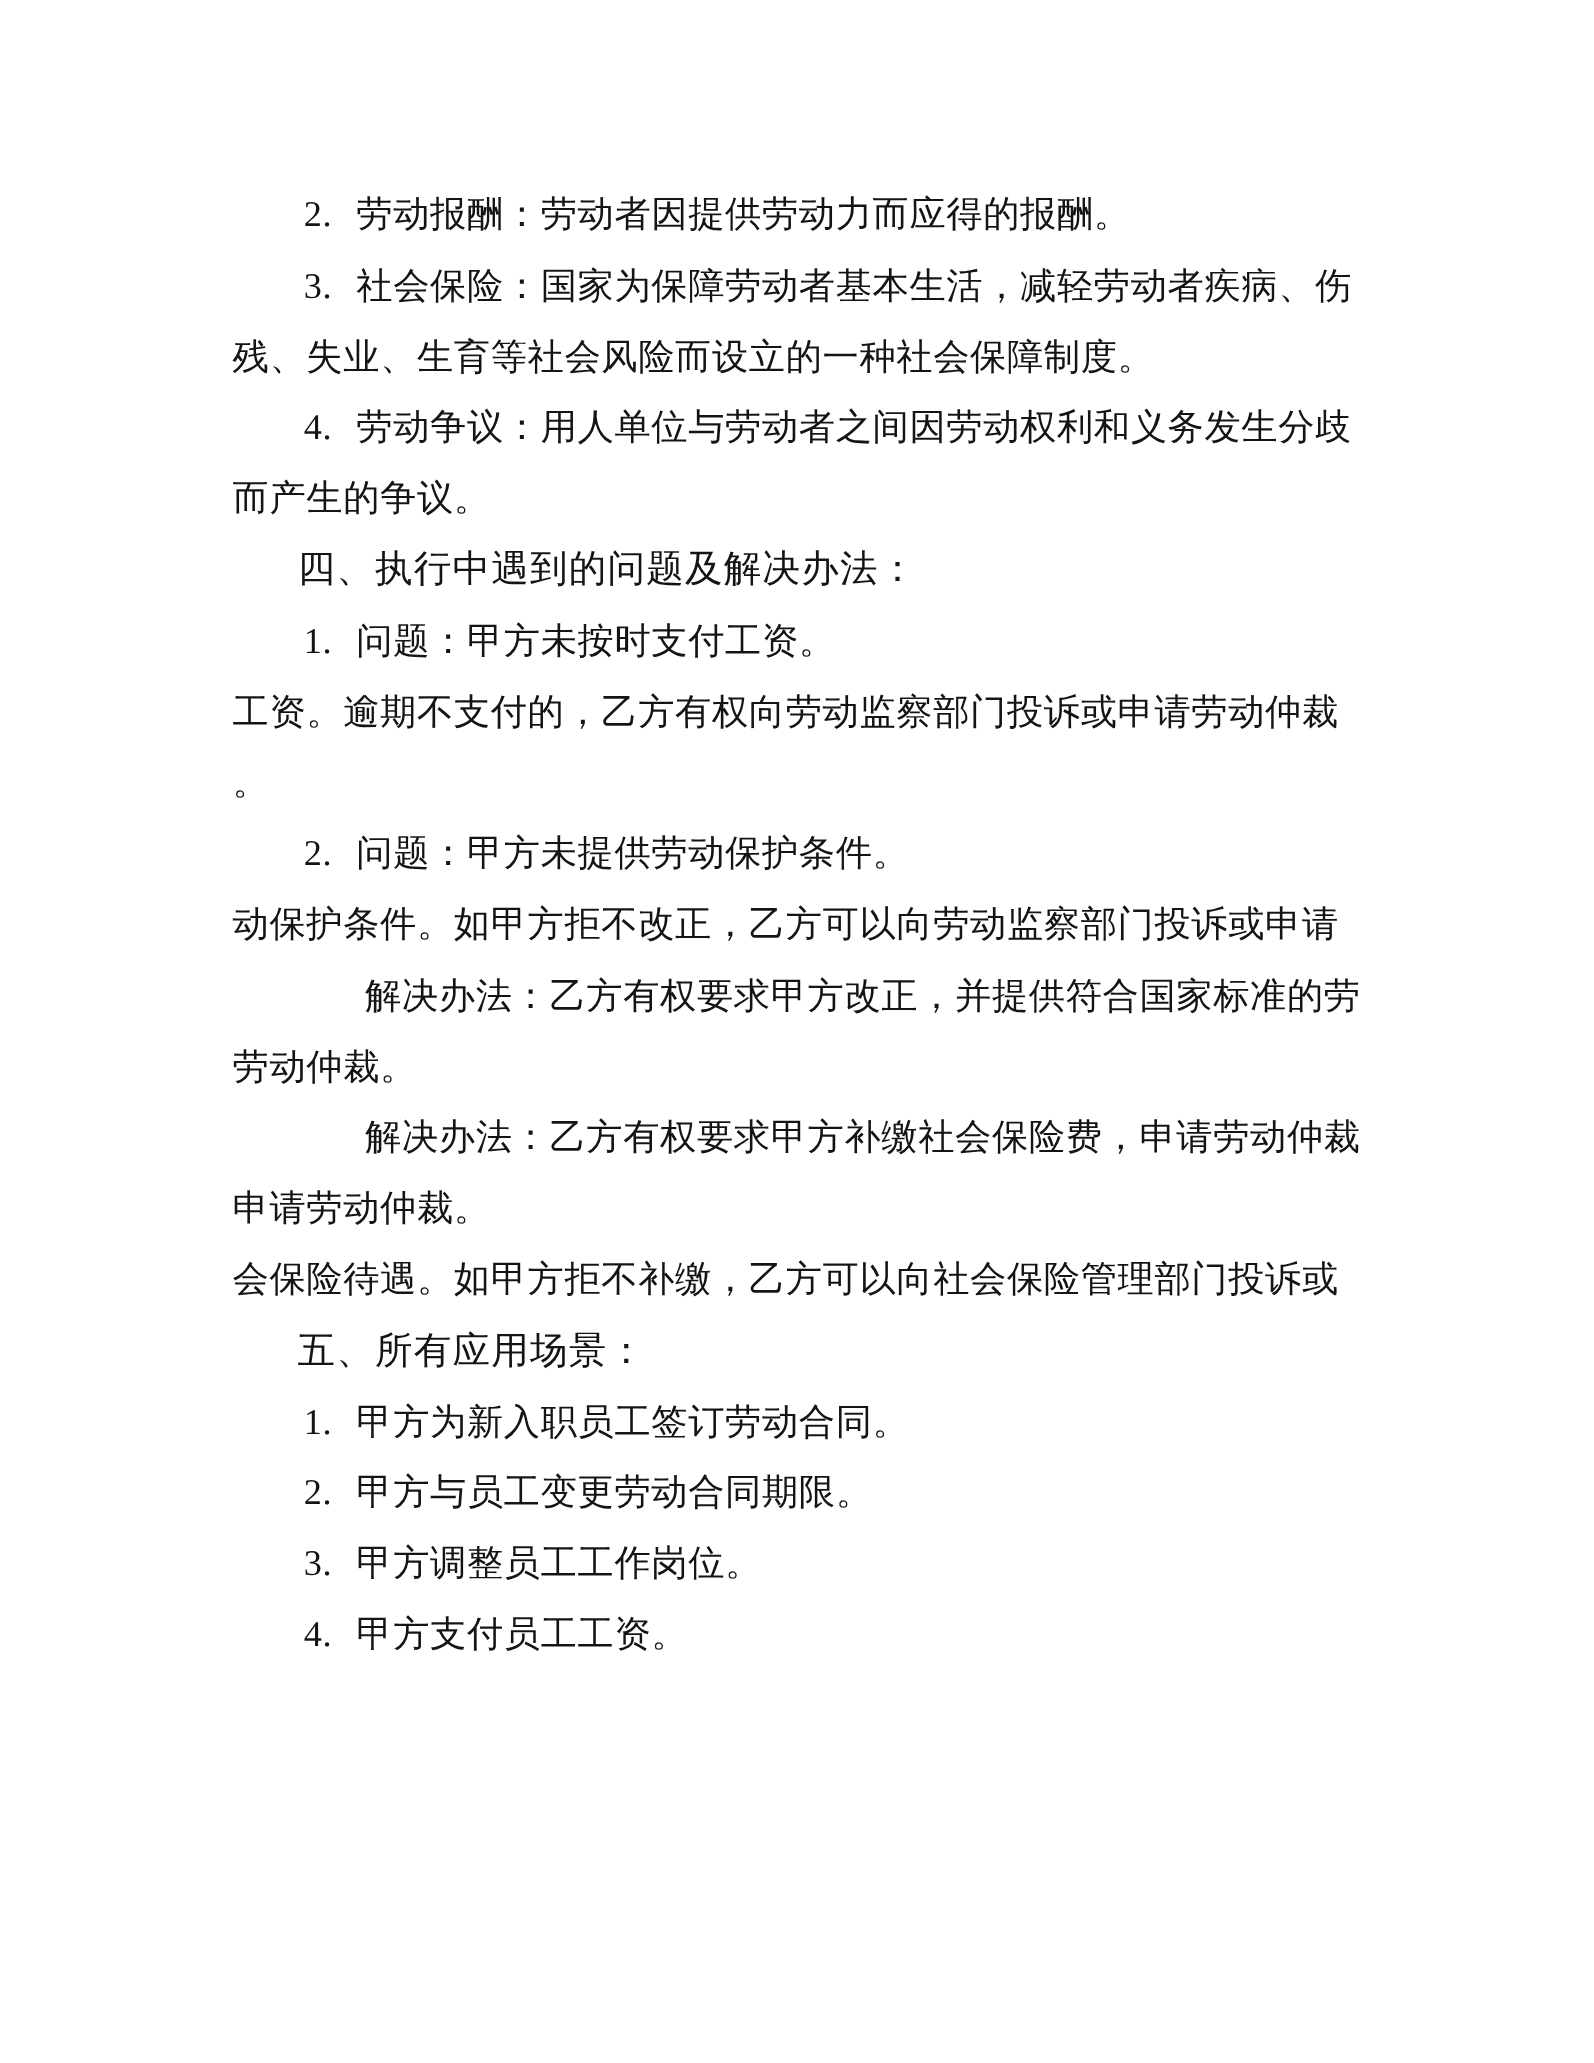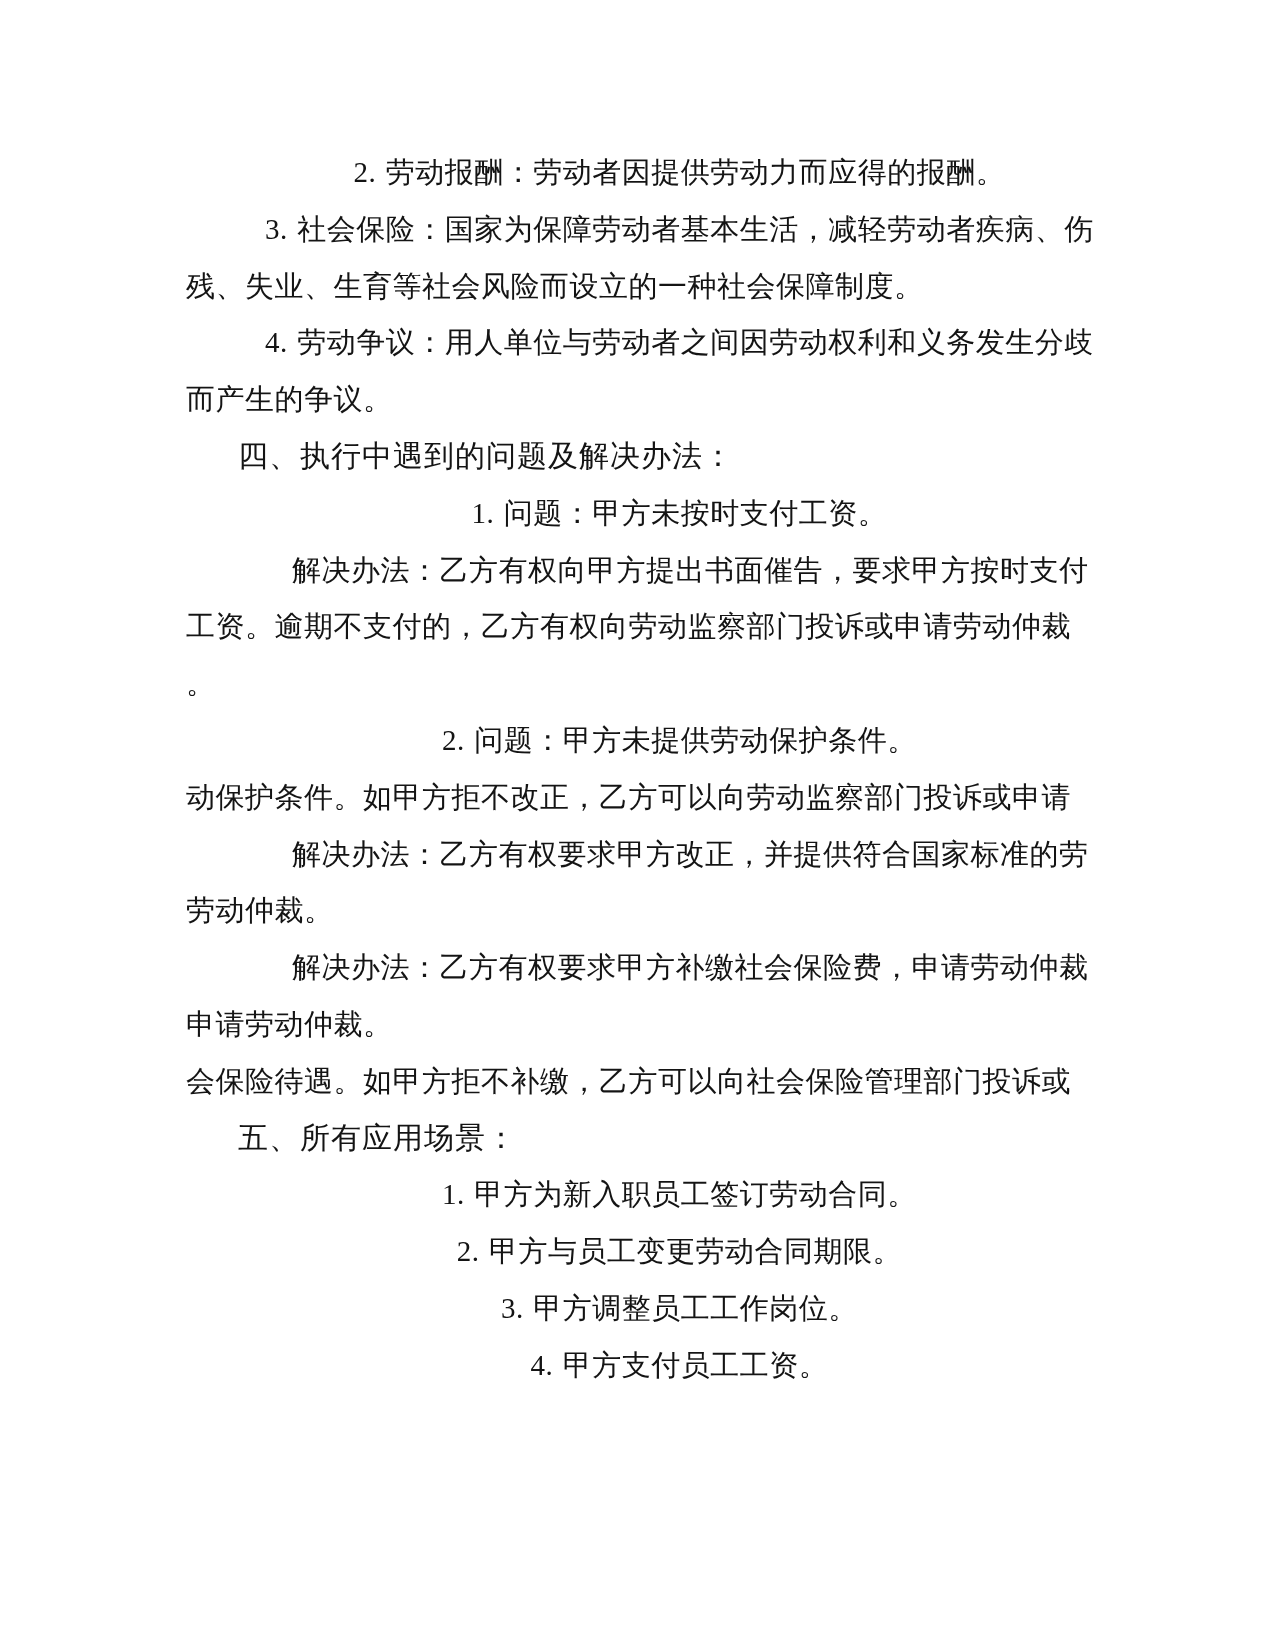--- a/index.html
+++ b/index.html
@@ -23,21 +23,20 @@
   .line {
     height: 56.8px;
     line-height: 56.8px;
     font-size: 29px;
     font-family: "Liberation Serif", "DejaVu Serif", serif;
     white-space: nowrap;
     letter-spacing: 0.5px;
   }
   .line.item {
     padding-left: 57px;
-    text-align: center;
   }
   .line.solution {
     padding-left: 106px;
   }
   .line.heading {
     padding-left: 52px;
     font-family: "Liberation Sans", "DejaVu Sans", sans-serif;
     font-weight: normal;
     font-size: 30px;
     letter-spacing: 1px;
@@ -62,21 +61,20 @@
 
   <div class="line item"><span class="num">4.</span><span>劳动争议：用人单位与劳动者之间因劳动权利和义务发生分歧</span></div>
 
   <div class="line flush"><span>而产生的争议。</span></div>
 
 
   <div class="line heading"><span>四、执行中遇到的问题及解决办法：</span></div>
 
   <div class="line item"><span class="num">1.</span><span>问题：甲方未按时支付工资。</span></div>
 
-  <div class="line solution"><span>解决办法：乙方有权向甲方提出书面催告，要求甲方按时支付</span></div>
 
   <div class="line flush"><span>工资。逾期不支付的，乙方有权向劳动监察部门投诉或申请劳动仲裁</span></div>
 
   <div class="line flush"><span>。</span></div>
 
   <div class="line item"><span class="num">2.</span><span>问题：甲方未提供劳动保护条件。</span></div>
 
   <div class="line flush"><span>动保护条件。如甲方拒不改正，乙方可以向劳动监察部门投诉或申请</span></div>
 
   <div class="line solution"><span>解决办法：乙方有权要求甲方改正，并提供符合国家标准的劳</span></div>

